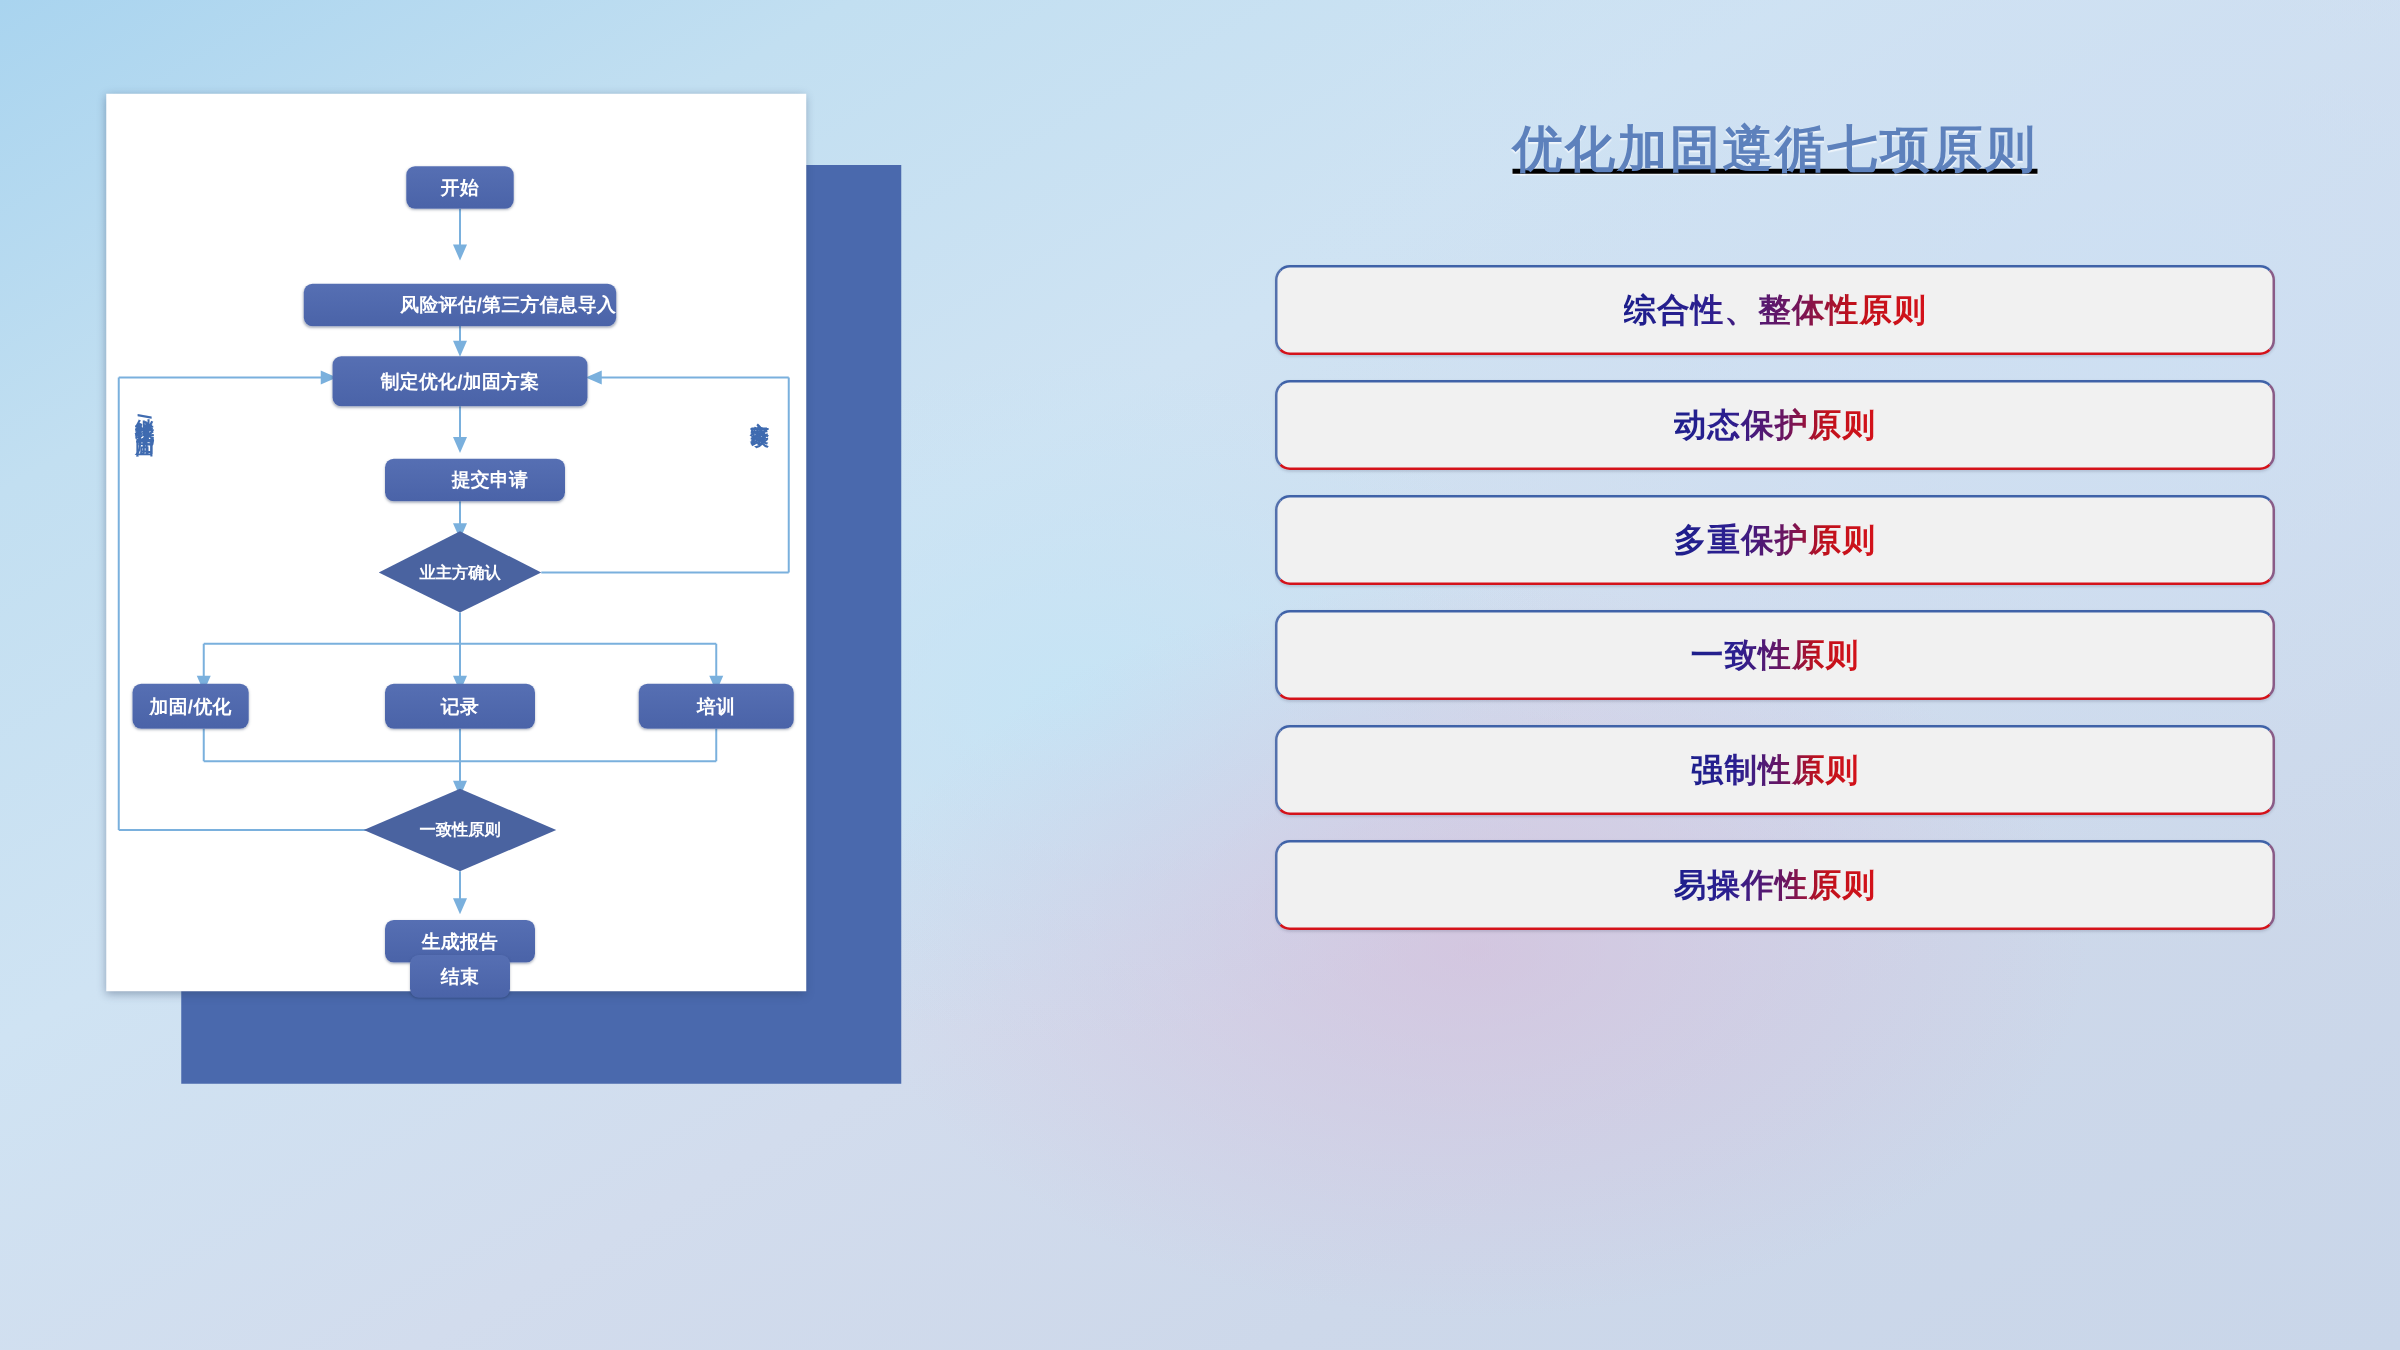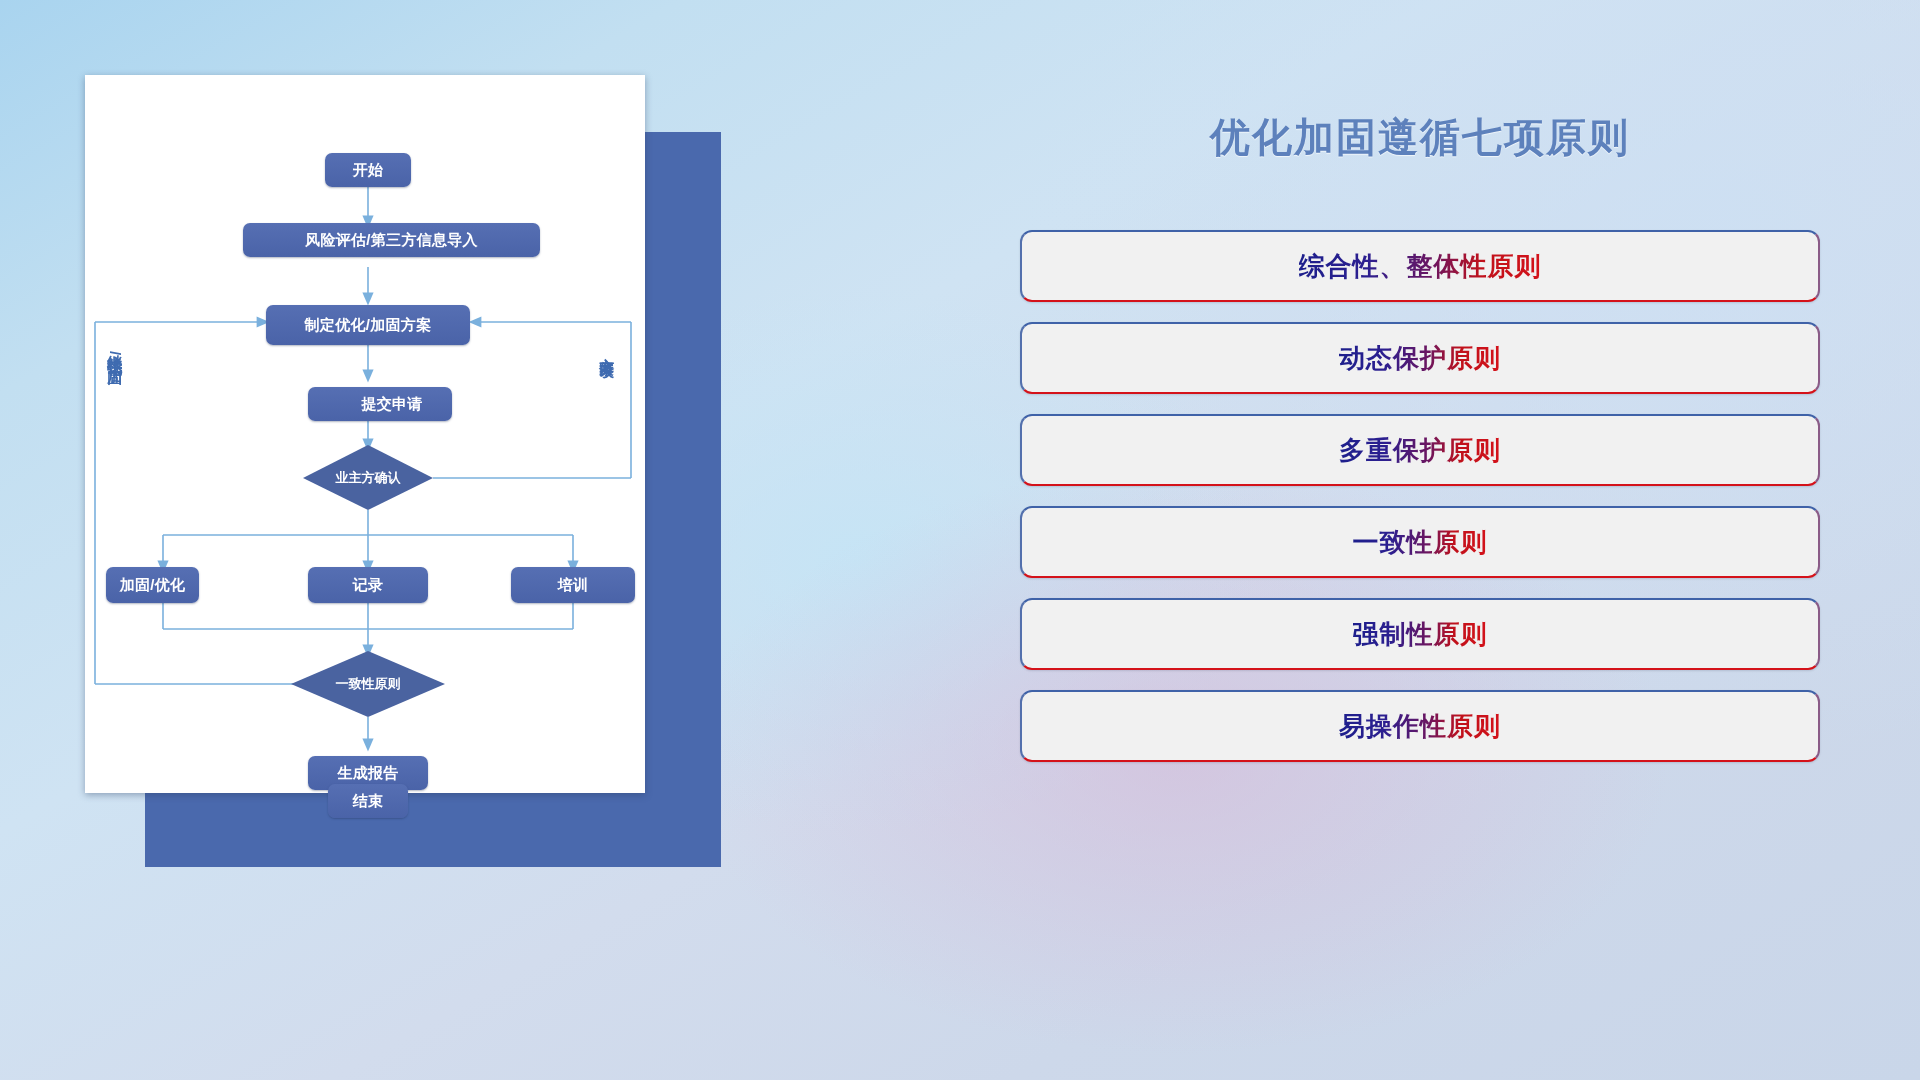--- a/index.html
+++ b/index.html
@@ -26,21 +26,21 @@
     width: 576px; height: 735px;
     background: #4a69ad;
   }
   .paper {
     position: absolute; left: 0; top: 0;
     width: 560px; height: 718px;
     background: #ffffff;
     box-shadow: 0 2px 7px rgba(40,60,95,0.40);
   }
 
-  .flow { position: absolute; inset: 0; margin-top: 20px; }
+  .flow { position: absolute; inset: 0; }
   .flow svg { position: absolute; left: 0; top: 0; }
 
   .node {
     position: absolute;
     background: linear-gradient(180deg, #566fb3 0%, #4a63a8 100%);
     color: #ffffff;
     border-radius: 7px;
     display: flex; align-items: center; justify-content: center;
     font-size: 15px; font-weight: bold;
     white-space: nowrap;
@@ -59,21 +59,21 @@
     position: absolute;
     writing-mode: vertical-rl;
     color: #3f6bb0;
     font-size: 15px;
     font-weight: bold;
     letter-spacing: 2px;
     line-height: 1.05;
   }
 
   
-  #right { position: absolute; left: 1020px; top: 70px; width: 800px; }
+  #right { position: absolute; left: 1020px; top: 52px; width: 800px; text-decoration: underline; }
   #page-title {
     color: #5d81bc;
     font-size: 40px;
     font-weight: bold;
     letter-spacing: 2px;
     text-align: center;
     width: 800px;
     text-shadow: 0 1px 1px rgba(255,255,255,0.7);
     margin-top: 40px;
   }
@@ -157,21 +157,21 @@
         </g>
 
         <polygon points="283,350 348,383 283,415 218,383" fill="#4a63a0"></polygon>
         <polygon points="283,556 360,589 283,622 206,589" fill="#4a63a0"></polygon>
       </svg>
 
       <div class="node" style="left:240px; top:58px; width:86px; height:34px;">
         <span>开始</span>
       </div>
 
-      <div class="node" style="left:158px; top:128px; width:297px; height:34px;">
+      <div class="node" style="left:158px; top:152px; width:250px; height:34px;justify-content:flex-end;">
         <span>风险评估/第三方信息导入</span>
       </div>
 
       <div class="node" style="left:181px; top:210px; width:204px; height:40px;">
         <span>制定优化/加固方案</span>
       </div>
 
       <div class="node" style="left:223px; top:292px; width:120px; height:34px;padding-left:24px;">
         <span>提交申请</span>
       </div>

